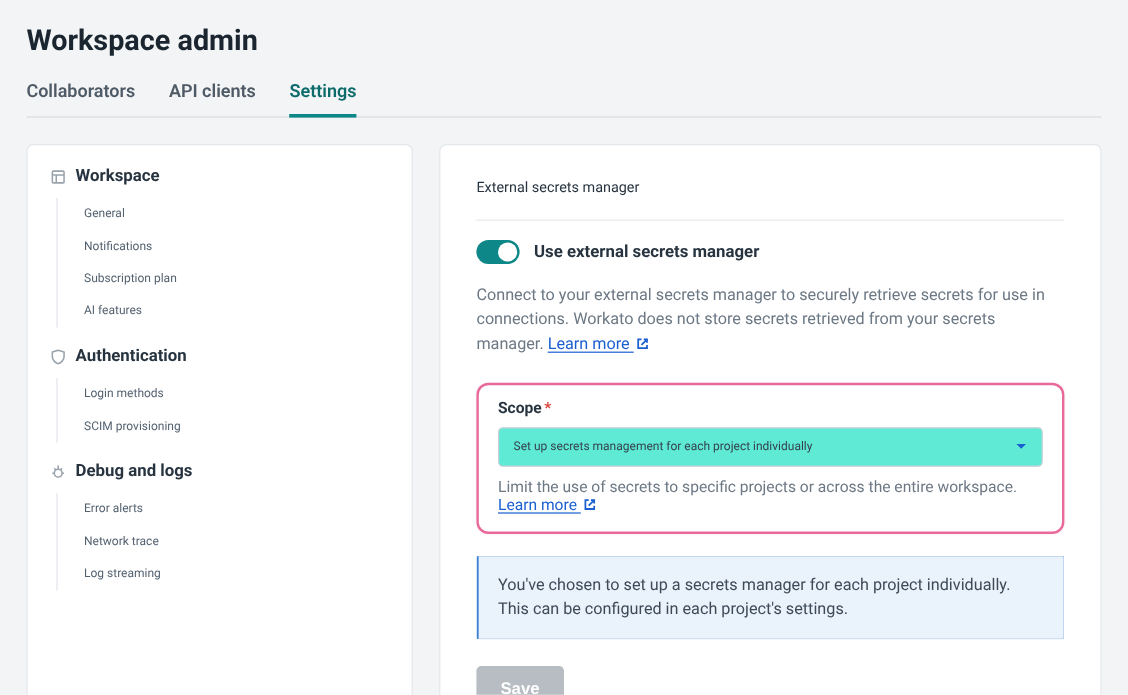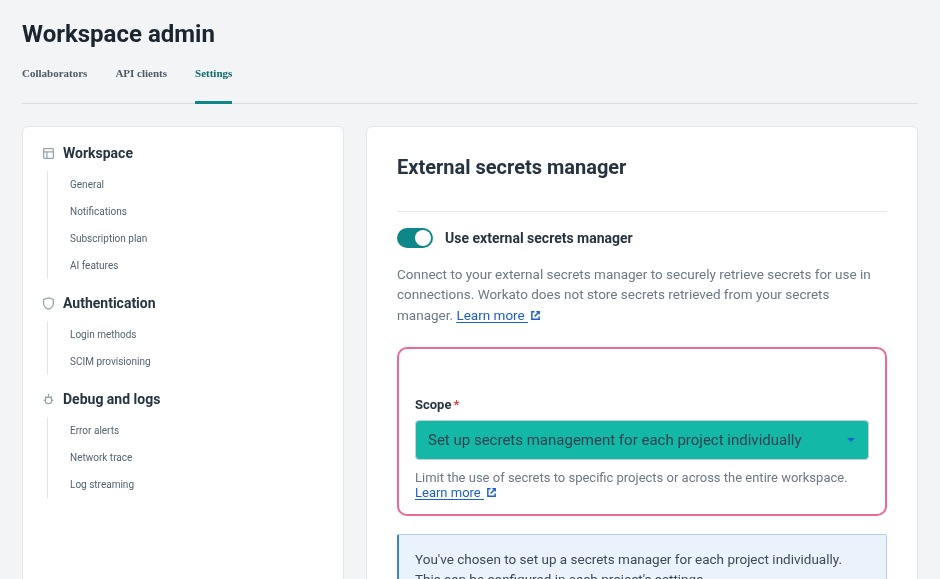--- a/index.html
+++ b/index.html
@@ -19,29 +19,28 @@
       font-weight: 700;
       color: #1a2530;
       margin-bottom: 18px;
     }
     .tabs {
       display: flex;
       gap: 28px;
       border-bottom: 1px solid #d8dde2;
     }
     .tab {
-      padding-bottom: 22px;
-      font-size: 11px;
+      padding-bottom: 10px;
+      font-size: 15px;
       font-weight: 600;
       color: #4e5a66;
       cursor: pointer;
       border-bottom: 3px solid transparent;
       position: relative;
       top: 1px;
-      font-family: Liberation Serif, serif;
     }
     .tab.active {
       color: #0d6b6b;
       border-bottom-color: #0d8787;
     }
     .content {
       display: flex;
       gap: 22px;
       padding: 22px;
     }
@@ -90,24 +89,24 @@
     }
     .main-panel {
       background: #fff;
       border: 1px solid #e3e7ea;
       border-radius: 6px;
       flex: 1;
       padding: 28px 30px;
       min-height: 460px;
     }
     .section-heading {
-      font-size: 20px;
-      font-weight: 700;
+      font-size: 12px;
+      font-weight: 400;
       color: #273440;
-      margin-bottom: 32px;
+      margin-bottom: 20px;
     }
     .toggle-row {
       display: flex;
       align-items: center;
       gap: 12px;
       margin-bottom: 16px;
     }
     .toggle {
       width: 36px;
       height: 20px;
@@ -156,35 +155,34 @@
       border-radius: 10px;
       padding: 12px 16px 14px 16px;
       margin-bottom: 18px;
       box-shadow: 0 0 0 1px rgba(232,106,154,0.06);
     }
     .scope-label {
       font-size: 13px;
       font-weight: 700;
       color: #273440;
       margin-bottom: 8px;
-      margin-top: 36px;
     }
     .req-asterisk {
       color: #d9433b;
       margin-left: 2px;
     }
     .select {
       border: 1px solid #c9d0d7;
       border-radius: 4px;
       padding: 10px 14px 10px 12px;
-      font-size: 15px;
+      font-size: 10px;
       color: #354250;
       position: relative;
       cursor: pointer;
-      background: #14b8a6;
+      background: #5eead4;
     }
     .select-caret {
       position: absolute;
       right: 12px;
       top: 50%;
       transform: translateY(-50%);
       width: 10px;
       height: 10px;
       color: #1a5fd0;
     }

